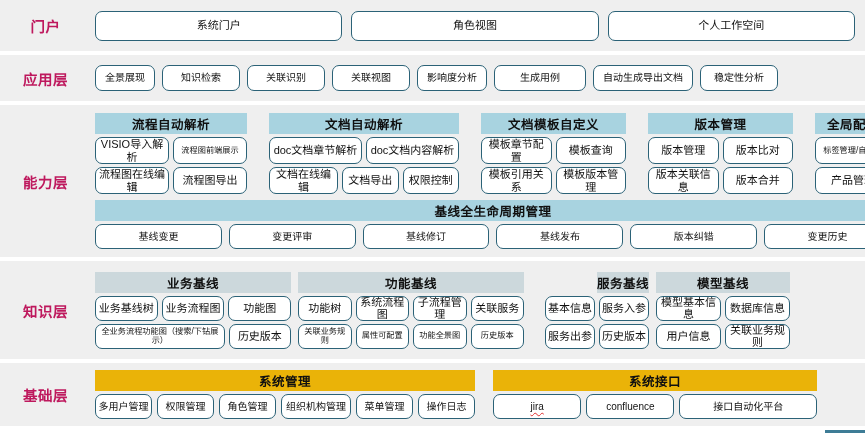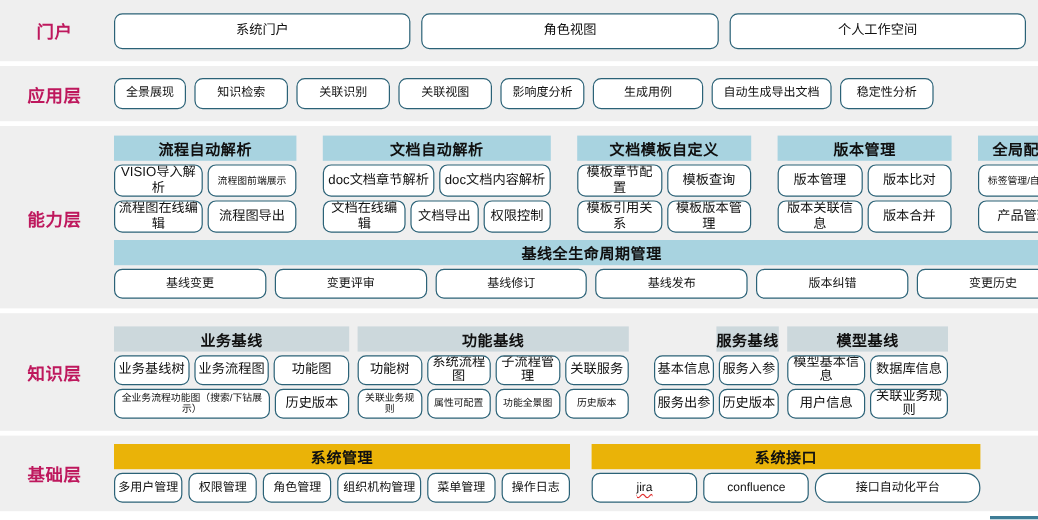--- a/index.html
+++ b/index.html
@@ -311,21 +311,21 @@
           </div>
         </div>
 
         <div class="fd-col" style="width:324px;">
           <div class="hdr teal">系统接口</div>
           <div class="fd-row">
             <div class="pill sm">
                 <span class="spell">jira</span>
               </div>
             <div class="pill sm">confluence</div>
-            <div class="pill sm" style="flex:1.6;border-radius:12px;">接口自动化平台</div>
+            <div class="pill sm" style="flex:1.6;">接口自动化平台</div>
           </div>
         </div>
 
       </div>
     </div>
   </div>
 
   <div class="sliver"></div>
 </div>
 

